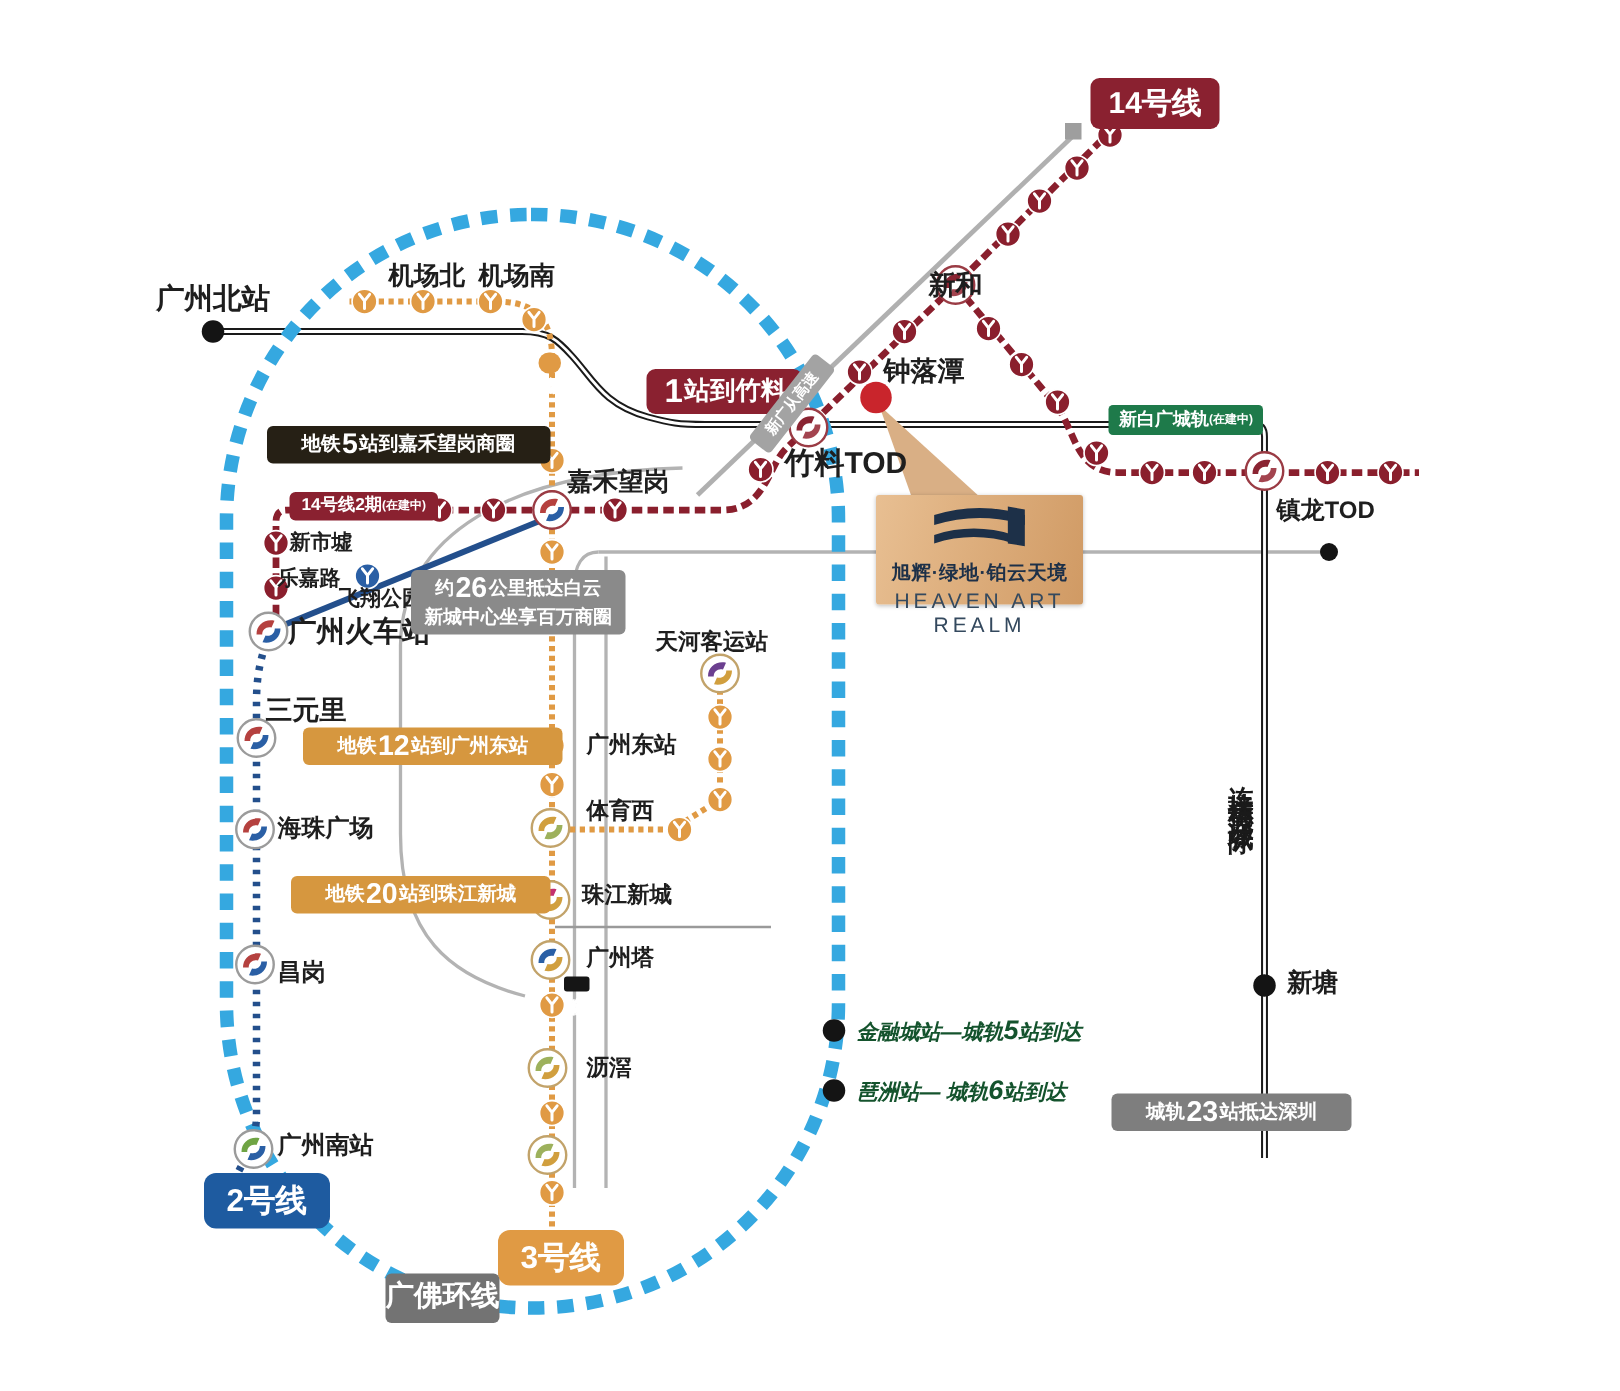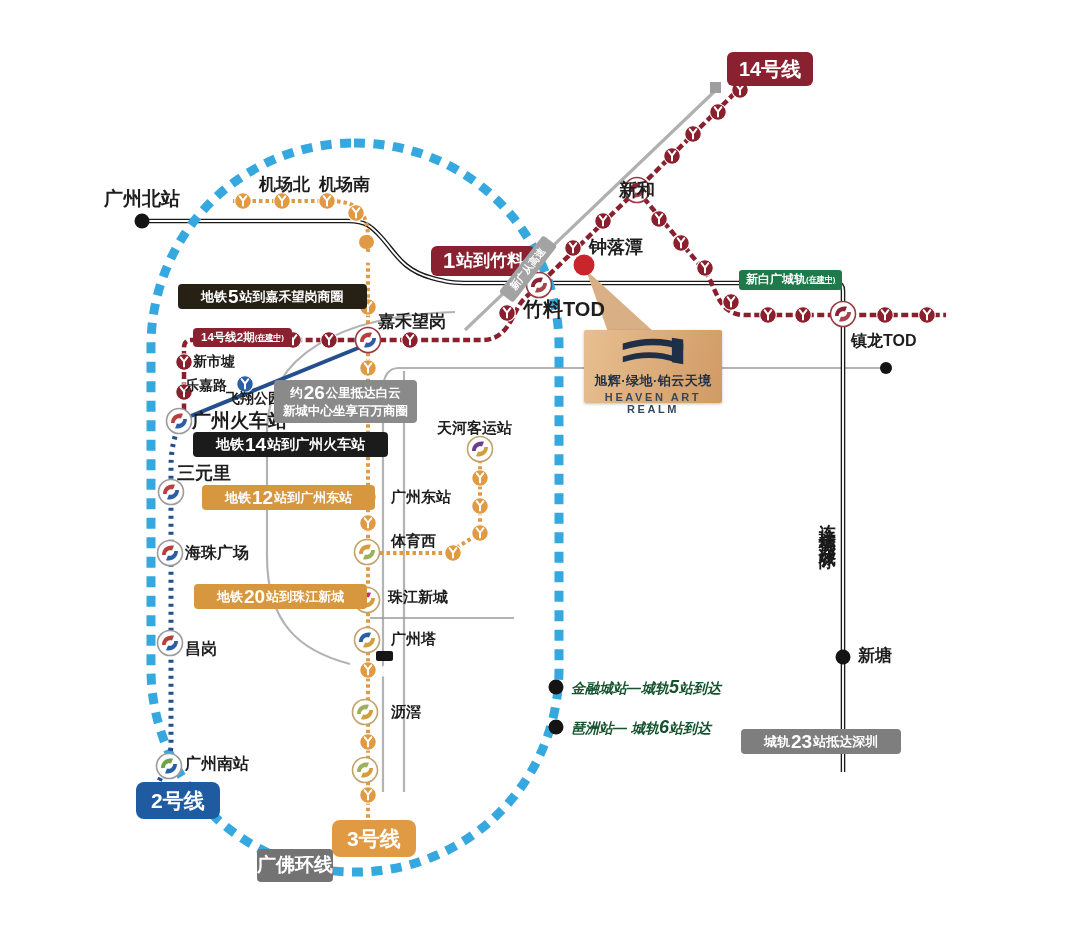--- a/index.html
+++ b/index.html
@@ -4,21 +4,21 @@
 <style>
   html,body{margin:0;padding:0;background:#fff;}
   #map{position:relative;width:1080px;height:927px;background:#fff;overflow:hidden;
        font-family:"Liberation Sans","DejaVu Sans",sans-serif;}
   #rails{position:absolute;left:0;top:0;}
   .lbl{position:absolute;transform:translateY(-50%);font-weight:700;color:#1e1e1e;white-space:nowrap;}
   .badge{position:absolute;color:#fff;font-weight:700;border-radius:4px;padding:3px 23px;
          font-size:13px;line-height:1.3;white-space:nowrap;}
   .badge .num{font-size:19px;line-height:1;vertical-align:-2px;margin:0 1px;font-style:normal;font-weight:700;}
   .badge .num-sm{font-size:16px;vertical-align:-1px;}
-  .badge .sub{font-size:8px;vertical-align:1px;text-decoration:underline;}
+  .badge .sub{font-size:8px;vertical-align:1px;}
   .red{background:#8a2130;}
   .dark{background:#1b1b1b;}
   .darkbrown{background:#262015;}
   .gray{background:#8a8a8a;}
   .orange{background:#d6973f;}
   .navy{background:#1e5ba0;font-size:21px;border-radius:8px;padding:5px 15px;}
   .orangeL{background:#e09a44;font-size:21px;border-radius:8px;padding:5px 15px;}
   .greenL{background:#737373;font-size:19px;border-radius:4px;padding:4px 0;}
   .dgreen{background:#1e7a4a;font-size:12px;border-radius:3px;padding:2px 7px;}
   .vbadge{position:absolute;writing-mode:vertical-rl;text-orientation:upright;color:#fff;
@@ -26,21 +26,21 @@
   .rot-badge{position:absolute;background:#a3a3a3;color:#fff;font-size:10px;font-weight:700;
              padding:2px 11px;border-radius:3px;transform:rotate(-52deg);white-space:nowrap;}
   .vtext{position:absolute;writing-mode:vertical-rl;text-orientation:upright;font-weight:700;
          color:#1a1a1a;font-size:17px;letter-spacing:5px;line-height:1.1;}
   .annot{position:absolute;transform:translateY(-50%);font-weight:700;color:#14532d;font-size:14px;white-space:nowrap;font-style:italic;}
   .annot .num{font-size:18px;}
   #logo{position:absolute;left:584px;top:330px;width:138px;height:73px;border-radius:2px;
         background:linear-gradient(105deg,#e8bf92,#d09a64);text-align:center;
         box-shadow:0 1px 3px rgba(0,0,0,.25);}
   #logo .cn{font-size:13px;font-weight:700;color:#1d3048;letter-spacing:.5px;margin-top:1px;}
-  #logo .en{font-size:11px;font-weight:700;color:#34495e;letter-spacing:2.6px;margin-top:1px;text-align:center;}
+  #logo .en{font-size:14px;font-weight:400;color:#34495e;letter-spacing:2.6px;margin-top:1px;text-align:center;}
   .two-line{white-space:normal;text-align:center;line-height:1.45;}
 </style>
 </head>
 <body>
 
 <div id="map">
 
   <svg id="rails" width="1080" height="927" viewBox="0 0 1080 927">
     <defs>
       <g id="ich">
@@ -210,23 +210,20 @@
   <div class="badge red" style="left:431px;top:246px;font-size:17px;padding:4px 11px;border-radius:6px">
     <b class="num" style="font-size:22px">1</b><span>站到竹料</span>
   </div>
   <div class="badge darkbrown" style="left:178px;top:284px">
     <span>地铁</span><b class="num">5</b><span>站到嘉禾望岗商圈</span>
   </div>
   <div class="badge gray two-line" style="left:274px;top:380px;font-size:12.5px;padding:3px 9px">
     <div><span>约</span><b class="num">26</b><span>公里抵达白云</span></div>
     <div>新城中心坐享百万商圈</div>
   </div>
-  <div class="badge dark" style="left:193px;top:432px;font-size:14px">
-    <span>地铁</span><b class="num">14</b><span>站到广州火车站</span>
-  </div>
   <div class="badge orange" style="left:202px;top:485px">
     <span>地铁</span><b class="num">12</b><span>站到广州东站</span>
   </div>
   <div class="badge orange" style="left:194px;top:584px">
     <span>地铁</span><b class="num">20</b><span>站到珠江新城</span>
   </div>
   <div class="badge gray" style="left:741px;top:729px;background:#7e7e7e">
     <span>城轨</span><b class="num">23</b><span>站抵达深圳</span>
   </div>
 

